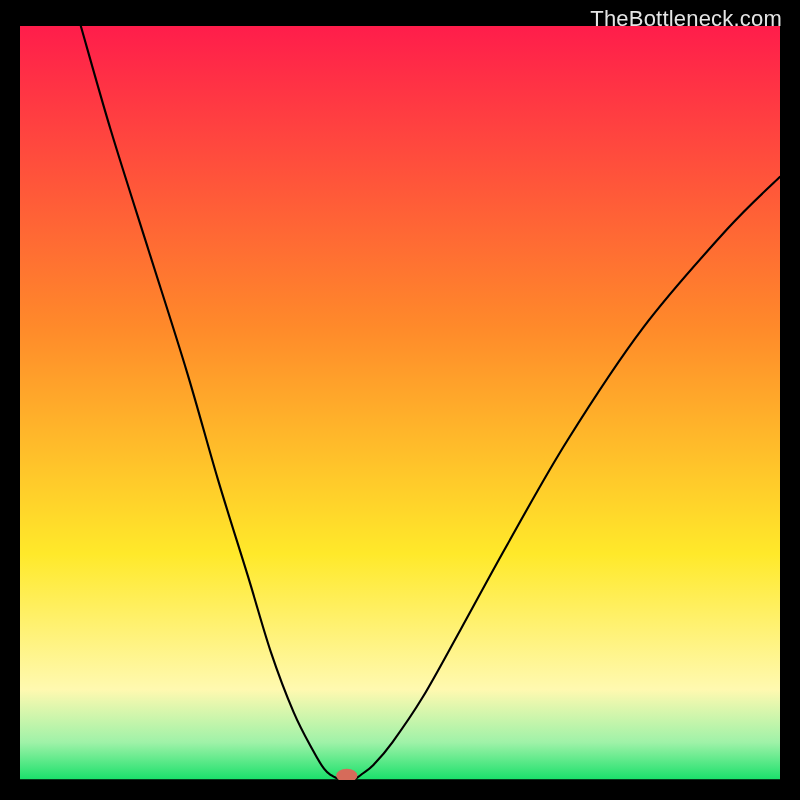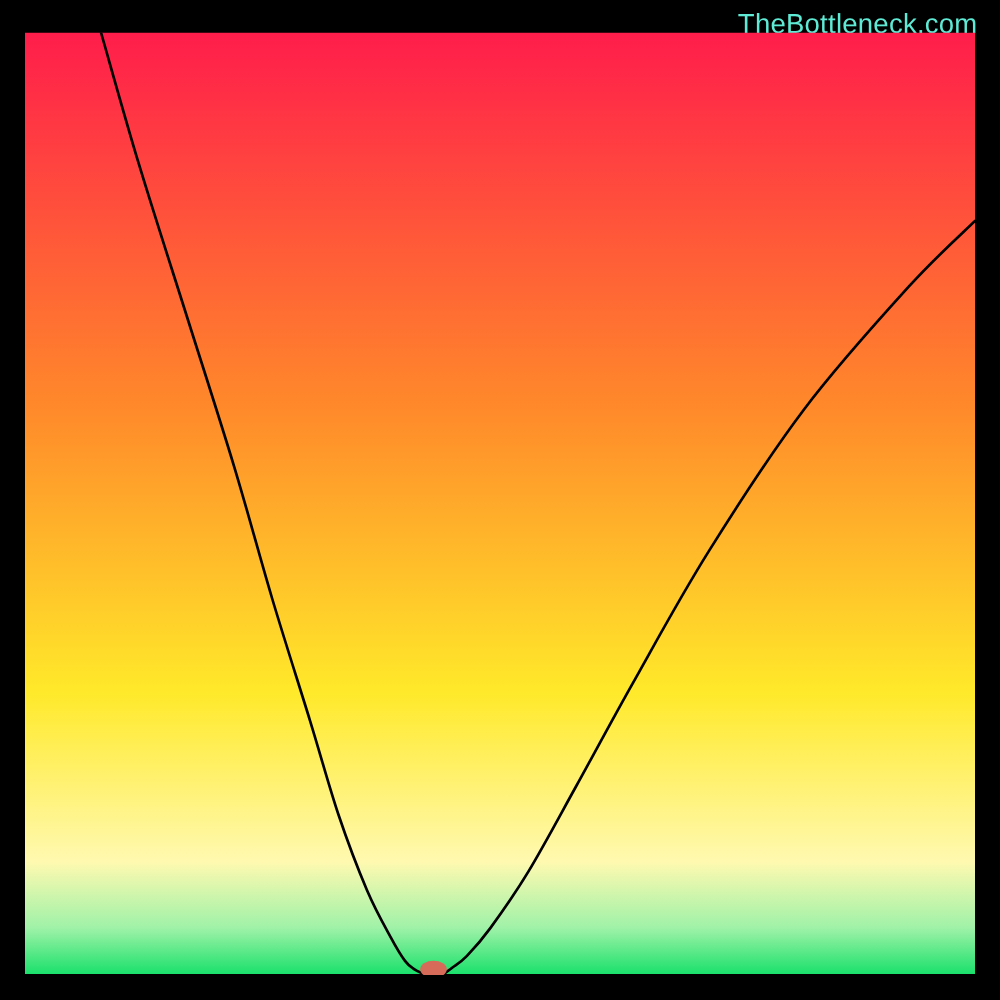--- a/index.html
+++ b/index.html
@@ -14,21 +14,21 @@
   .stage {
     position: relative;
     width: 800px;
     height: 800px;
     background: #000;
   }
   .watermark {
     position: absolute;
     top: 6px;
     right: 18px;
-    color: #5eead4;
+    color: #e5e5e5;
     font-size: 22px;
     font-weight: 500;
     letter-spacing: 0.2px;
     user-select: none;
     margin-left: 39px;
   }
   .plot {
     position: absolute;
     left: 20px;
     top: 26px;

